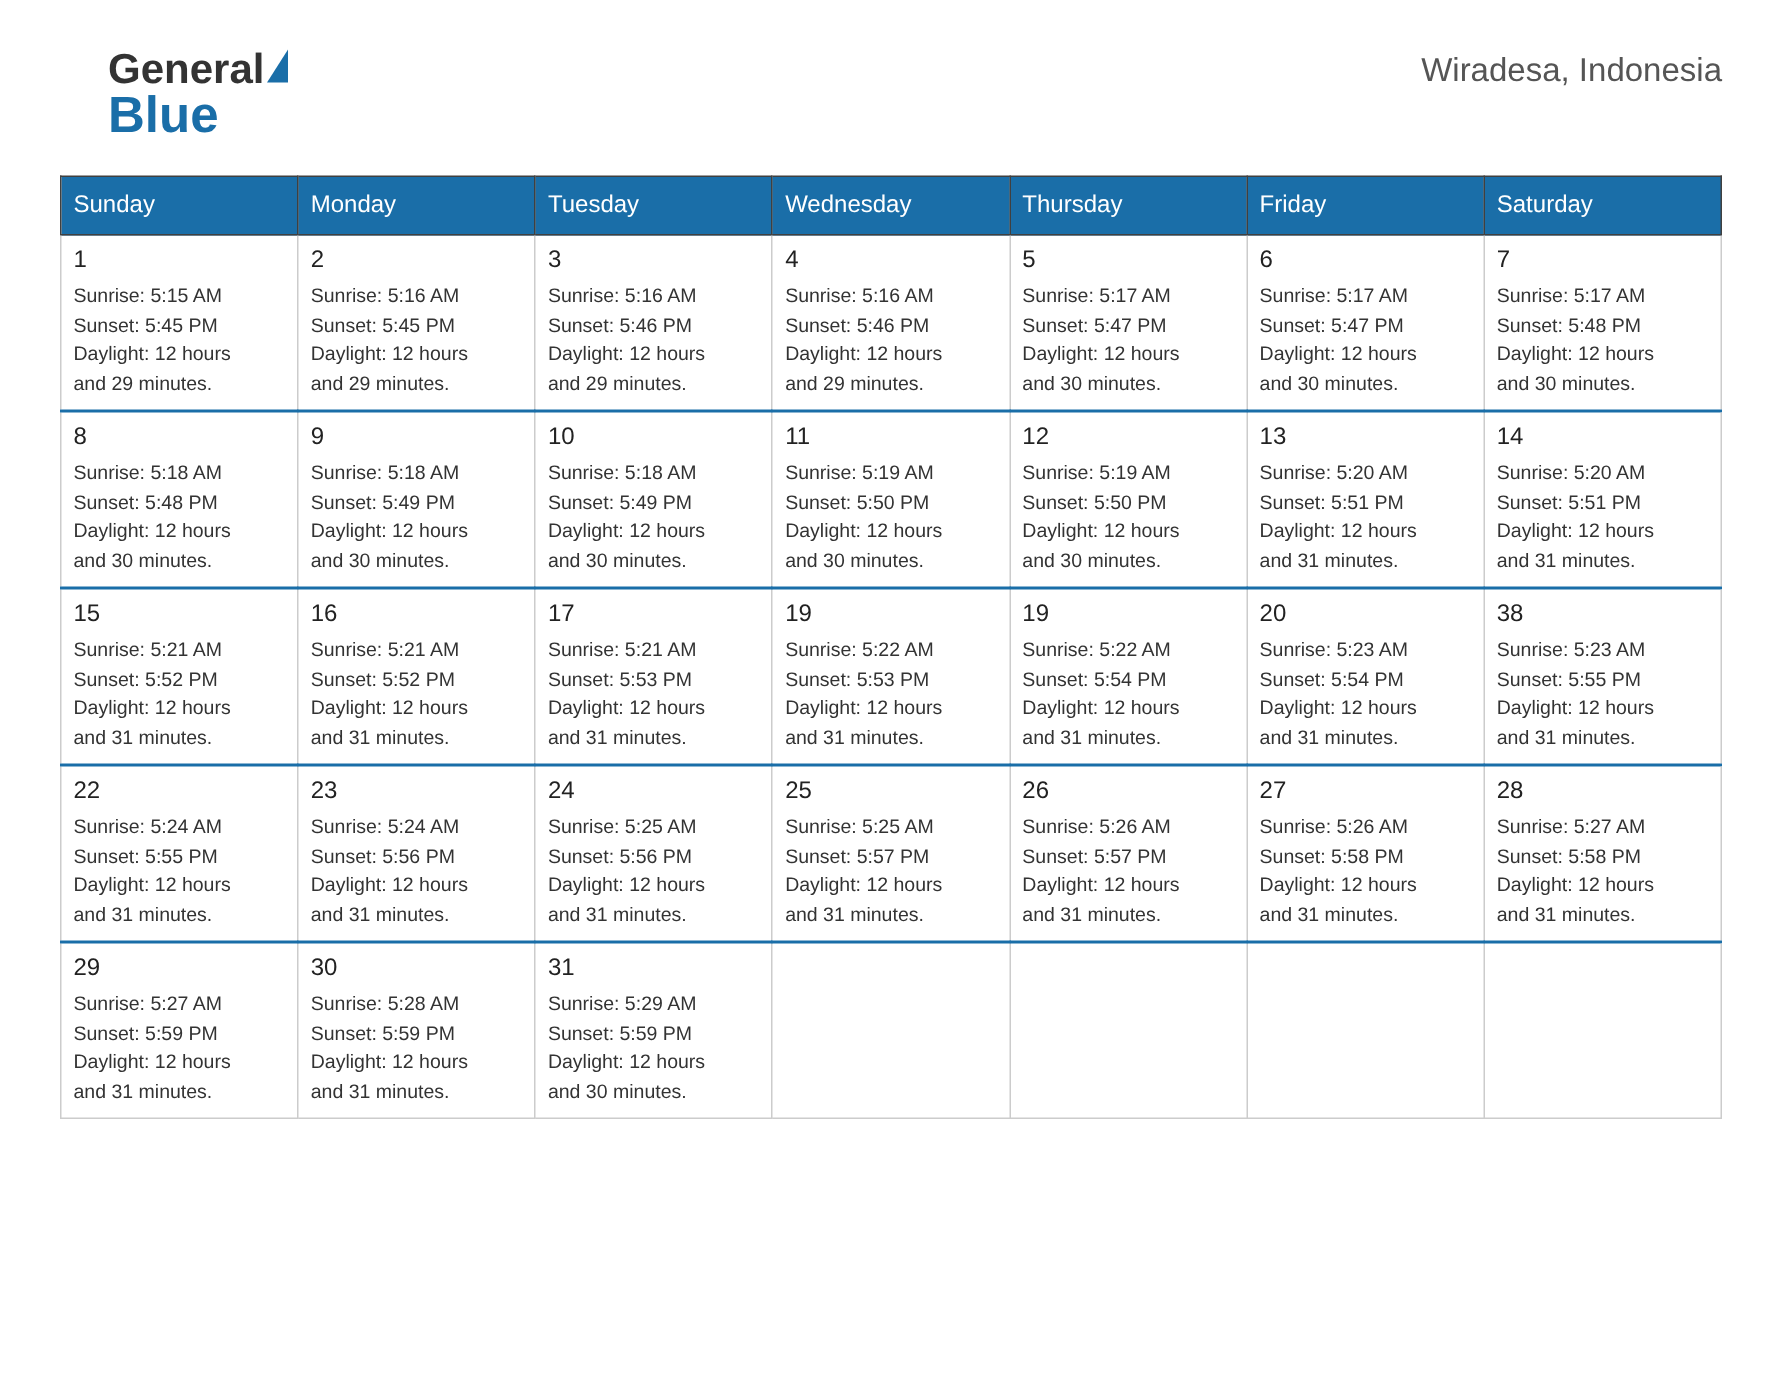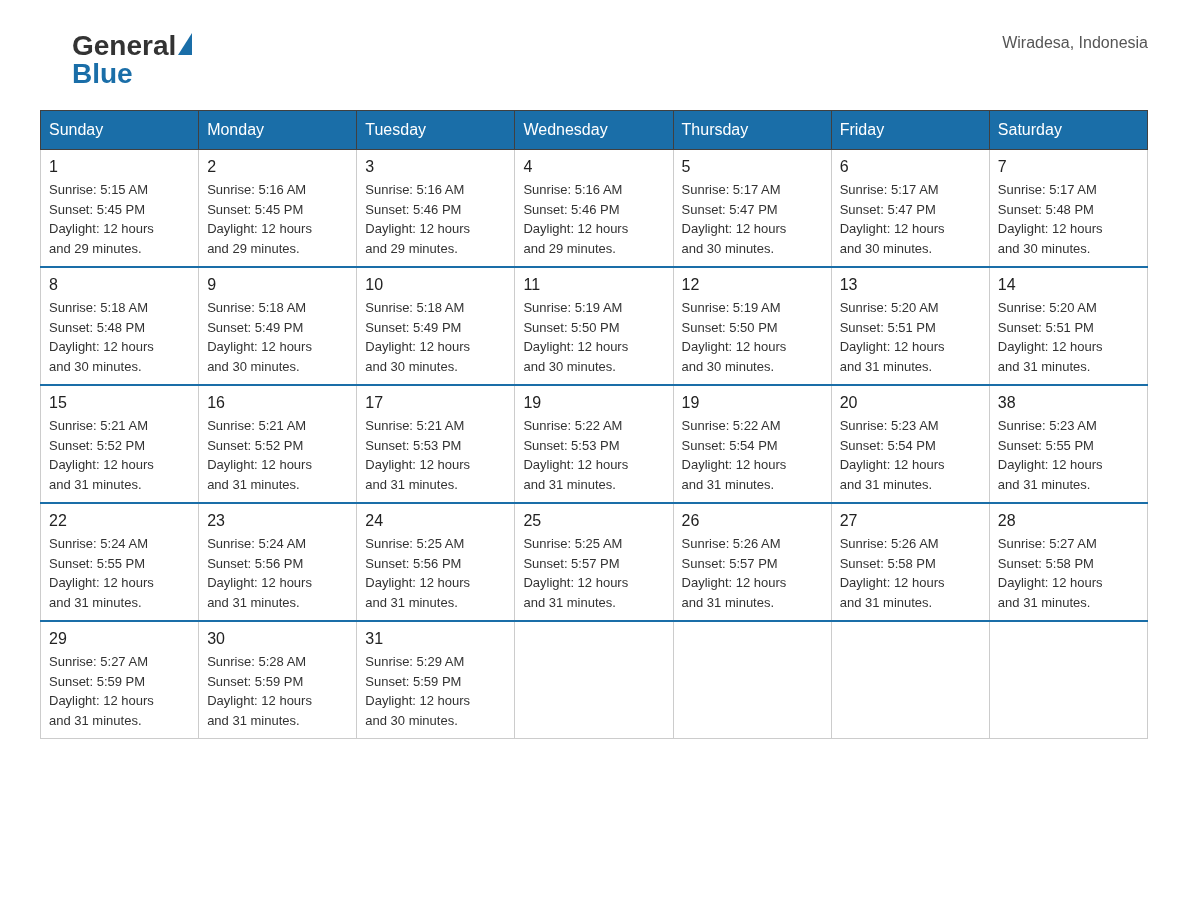--- a/index.html
+++ b/index.html
@@ -34,35 +34,35 @@
     .logo-triangle {
       width: 0;
       height: 0;
       border-left: 14px solid transparent;
       border-right: 0px solid transparent;
       border-bottom: 22px solid #1a6ea8;
       margin-left: 2px;
       margin-top: -4px;
     }
     .logo-blue {
-      font-size: 28px;
+      font-size: 34px;
       font-weight: bold;
       color: #1a6ea8;
       margin-top: -4px;
     }
     .title-area {
       text-align: right;
     }
     .month-title {
       font-size: 52px;
       font-weight: normal;
       color: #222;
     }
     .location {
-      font-size: 16px;
+      font-size: 22px;
       color: #555;
       margin-top: 4px;
     }
     table {
       width: 100%;
       border-collapse: collapse;
     }
     thead tr th {
       background-color: #1a6ea8;
       color: #fff;

